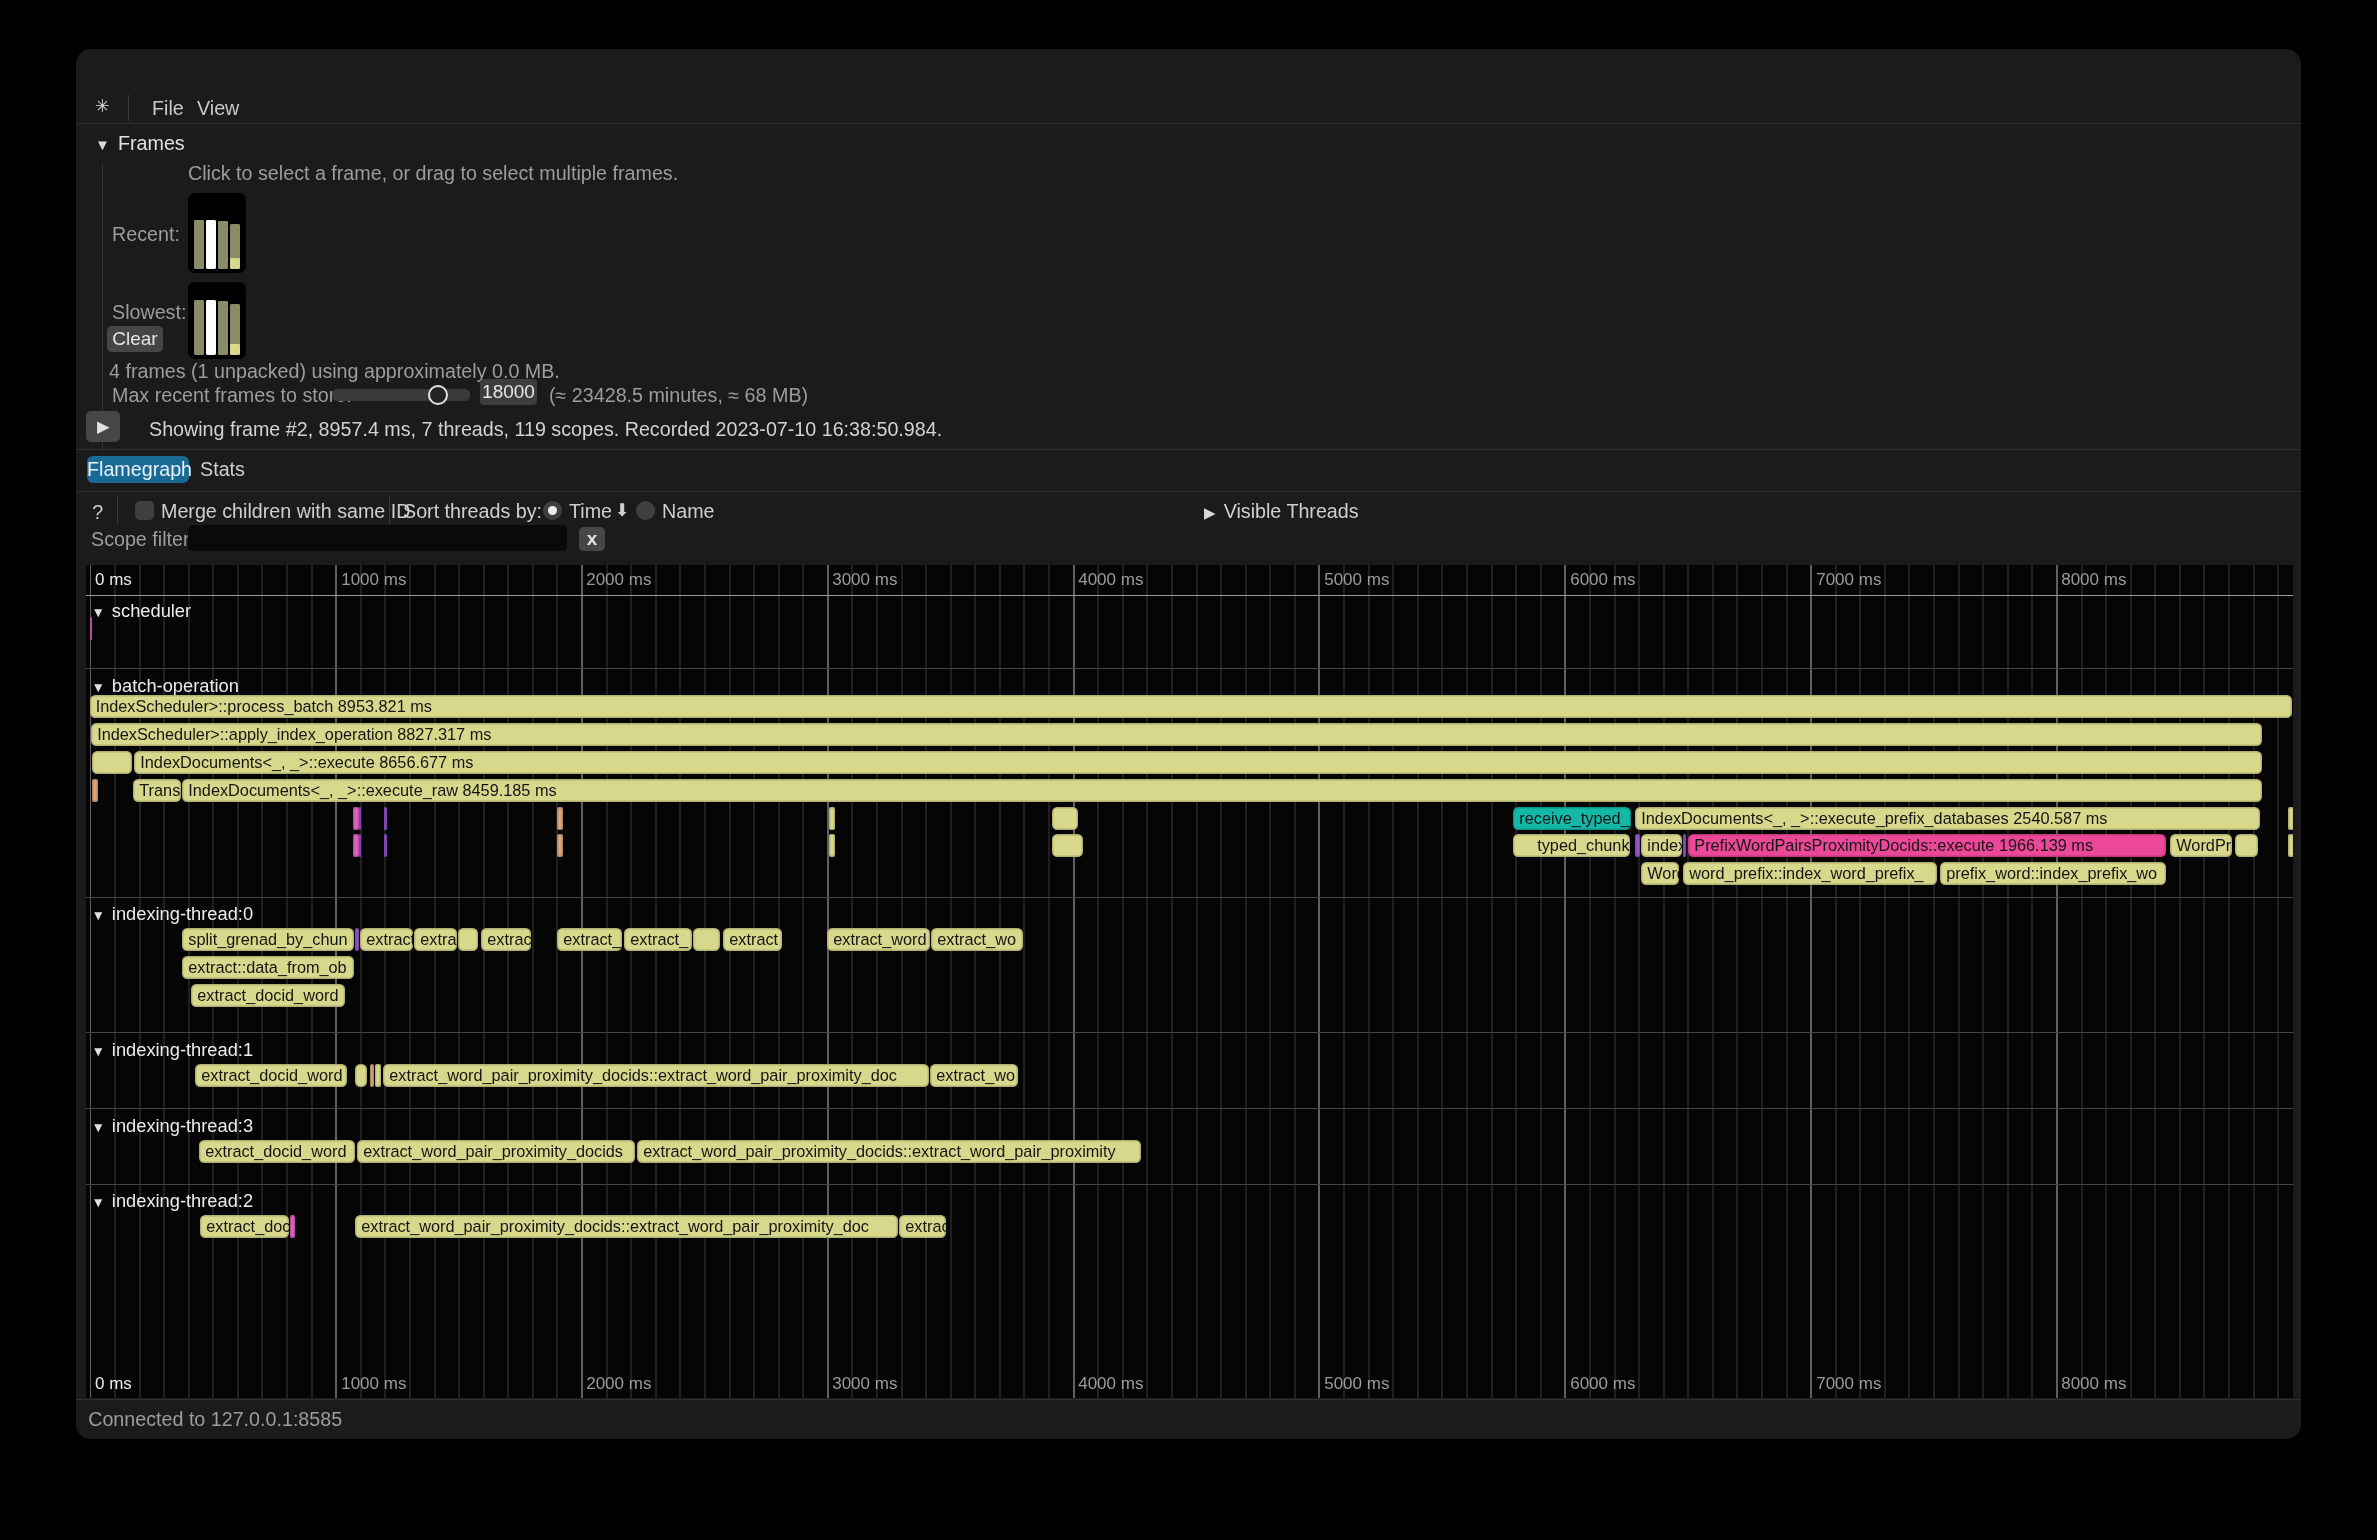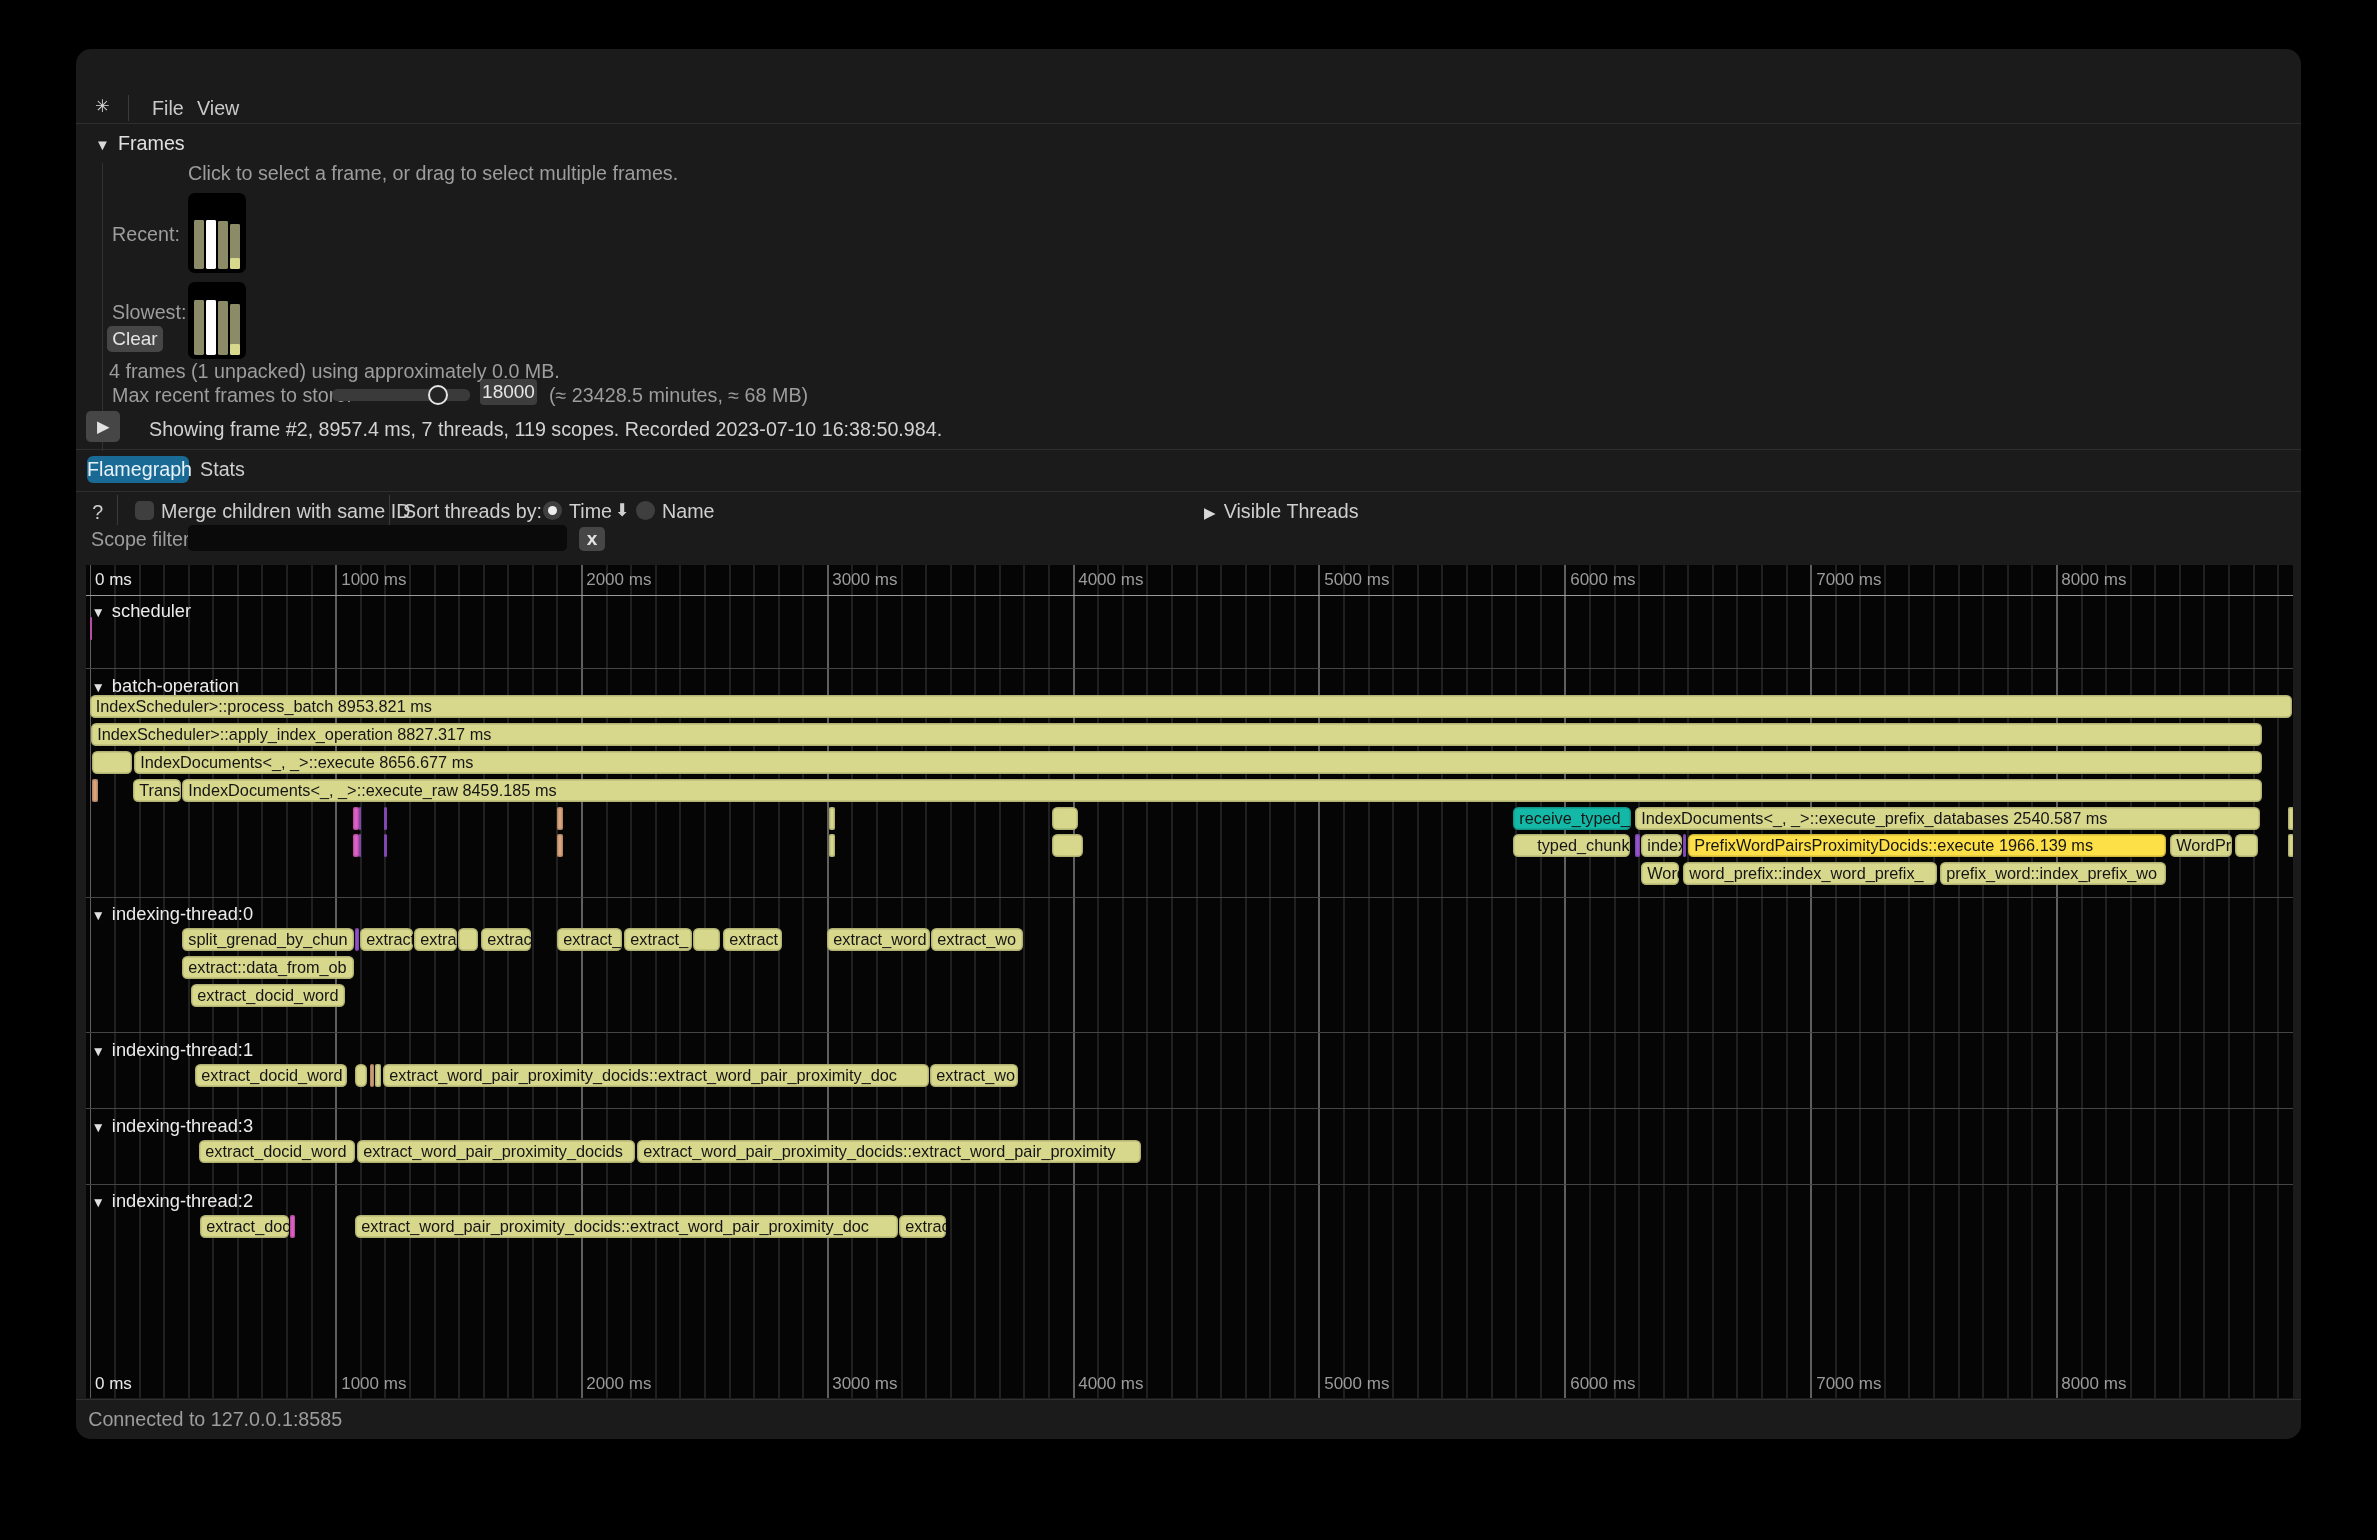--- a/index.html
+++ b/index.html
@@ -264,21 +264,21 @@
       <div class="fg-bar empty" style="left: 267px; width: 5.4px; top: 269px; background: rgb(225, 96, 198); border-radius: 2px;"></div>
       <div class="fg-bar empty" style="left: 273px; width: 2px; top: 269px; background: rgb(154, 85, 214); border-radius: 2px;"></div>
       <div class="fg-bar empty" style="left: 298px; width: 2.7px; top: 269px; background: rgb(154, 85, 214); border-radius: 2px;"></div>
       <div class="fg-bar empty" style="left: 471px; width: 6.2px; top: 269px; background: rgb(220, 165, 126); border-radius: 2px;"></div>
       <div class="fg-bar empty" style="left: 743px; width: 6.2px; top: 269px; background: rgb(216, 216, 140); border-radius: 2px;"></div>
       <div class="fg-bar empty" style="left: 966px; width: 31px; top: 269px; background: rgb(216, 216, 140);"></div>
       <div class="fg-bar" style="left: 1427px; width: 117px; top: 269px; background: rgb(216, 216, 140); padding-left: 24px;">typed_chunk::w</div>
       <div class="fg-bar empty" style="left: 1549px; width: 4.7px; top: 269px; background: rgb(154, 85, 214); border-radius: 2px;"></div>
       <div class="fg-bar" style="left: 1555px; width: 41px; top: 269px; background: rgb(216, 216, 140);">index</div>
       <div class="fg-bar empty" style="left: 1597px; width: 2.7px; top: 269px; background: rgb(154, 85, 214); border-radius: 2px;"></div>
-      <div class="fg-bar" style="left: 1602px; width: 478px; top: 269px; background: #fde047;">PrefixWordPairsProximityDocids::execute 1966.139 ms</div>
+      <div class="fg-bar" style="left: 1602px; width: 478px; top: 269px; background: #ec4899;">PrefixWordPairsProximityDocids::execute 1966.139 ms</div>
       <div class="fg-bar" style="left: 2084px; width: 62px; top: 269px; background: rgb(216, 216, 140);">WordPr</div>
       <div class="fg-bar empty" style="left: 2149px; width: 23px; top: 269px; background: rgb(216, 216, 140);"></div>
       <div class="fg-bar empty" style="left: 2202px; width: 5.4px; top: 269px; background: rgb(216, 216, 140); border-radius: 2px;"></div>
       <div class="fg-bar" style="left: 1555px; width: 38px; top: 297px; background: rgb(216, 216, 140);">Word</div>
       <div class="fg-bar" style="left: 1597px; width: 254px; top: 297px; background: rgb(216, 216, 140);">word_prefix::index_word_prefix_</div>
       <div class="fg-bar" style="left: 1854px; width: 226px; top: 297px; background: rgb(216, 216, 140);">prefix_word::index_prefix_wo</div>
       <div class="fg-sep" style="top: 332px;"></div>
       <div class="fg-header" style="left: 5.4px; top: 338px;"><span class="arr">▼</span>indexing-thread:0</div>
       <div class="fg-bar" style="left: 96px; width: 172px; top: 363px; background: rgb(216, 216, 140);">split_grenad_by_chun</div>
       <div class="fg-bar empty" style="left: 269px; width: 3.9px; top: 363px; background: rgb(154, 85, 214); border-radius: 2px;"></div>

